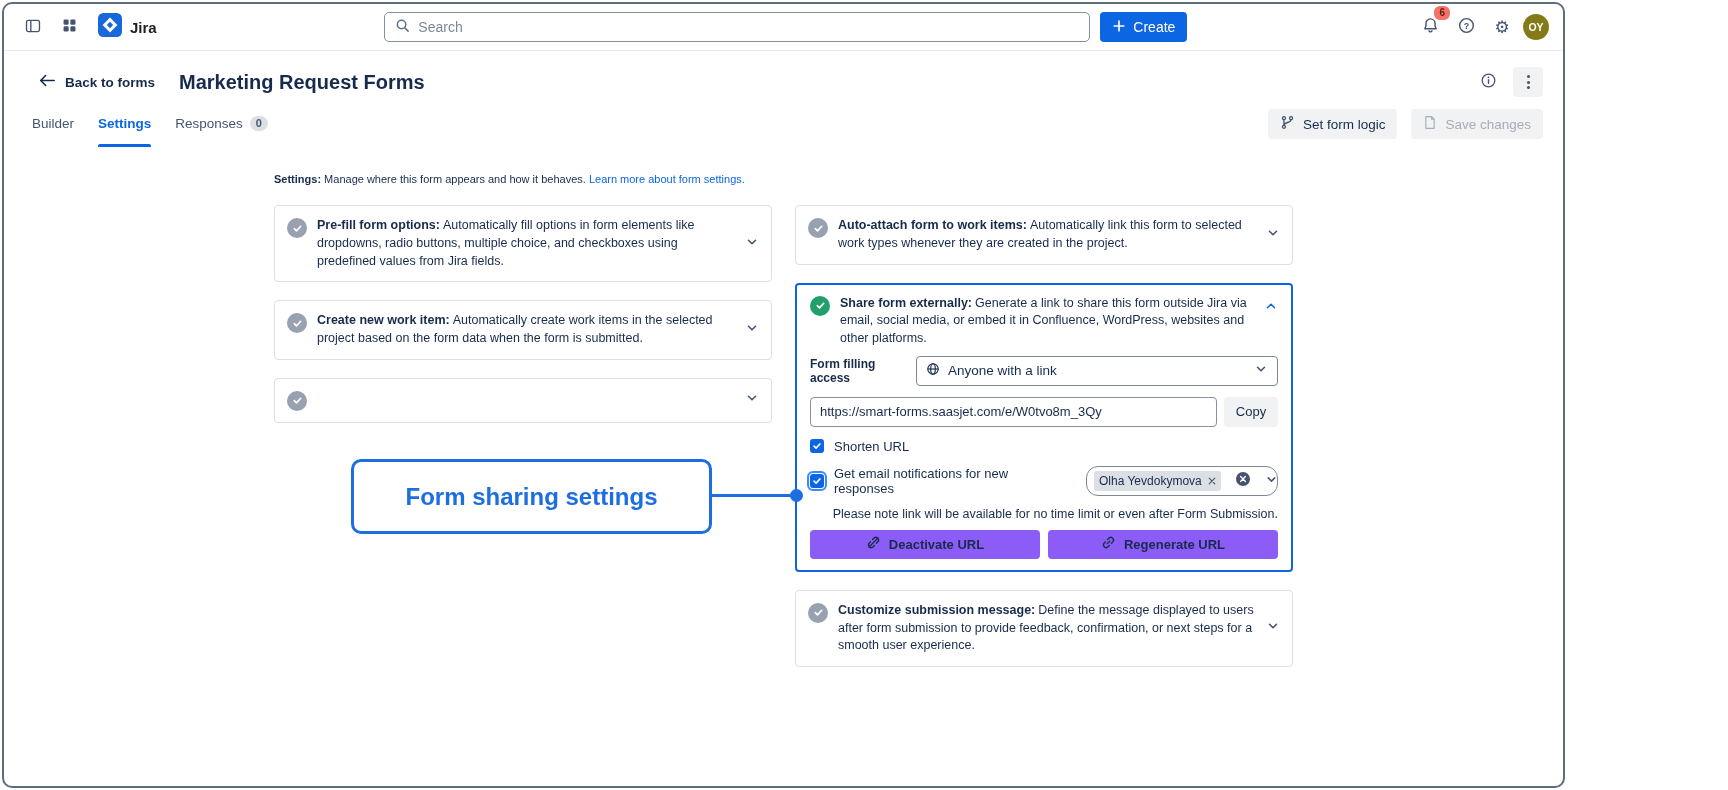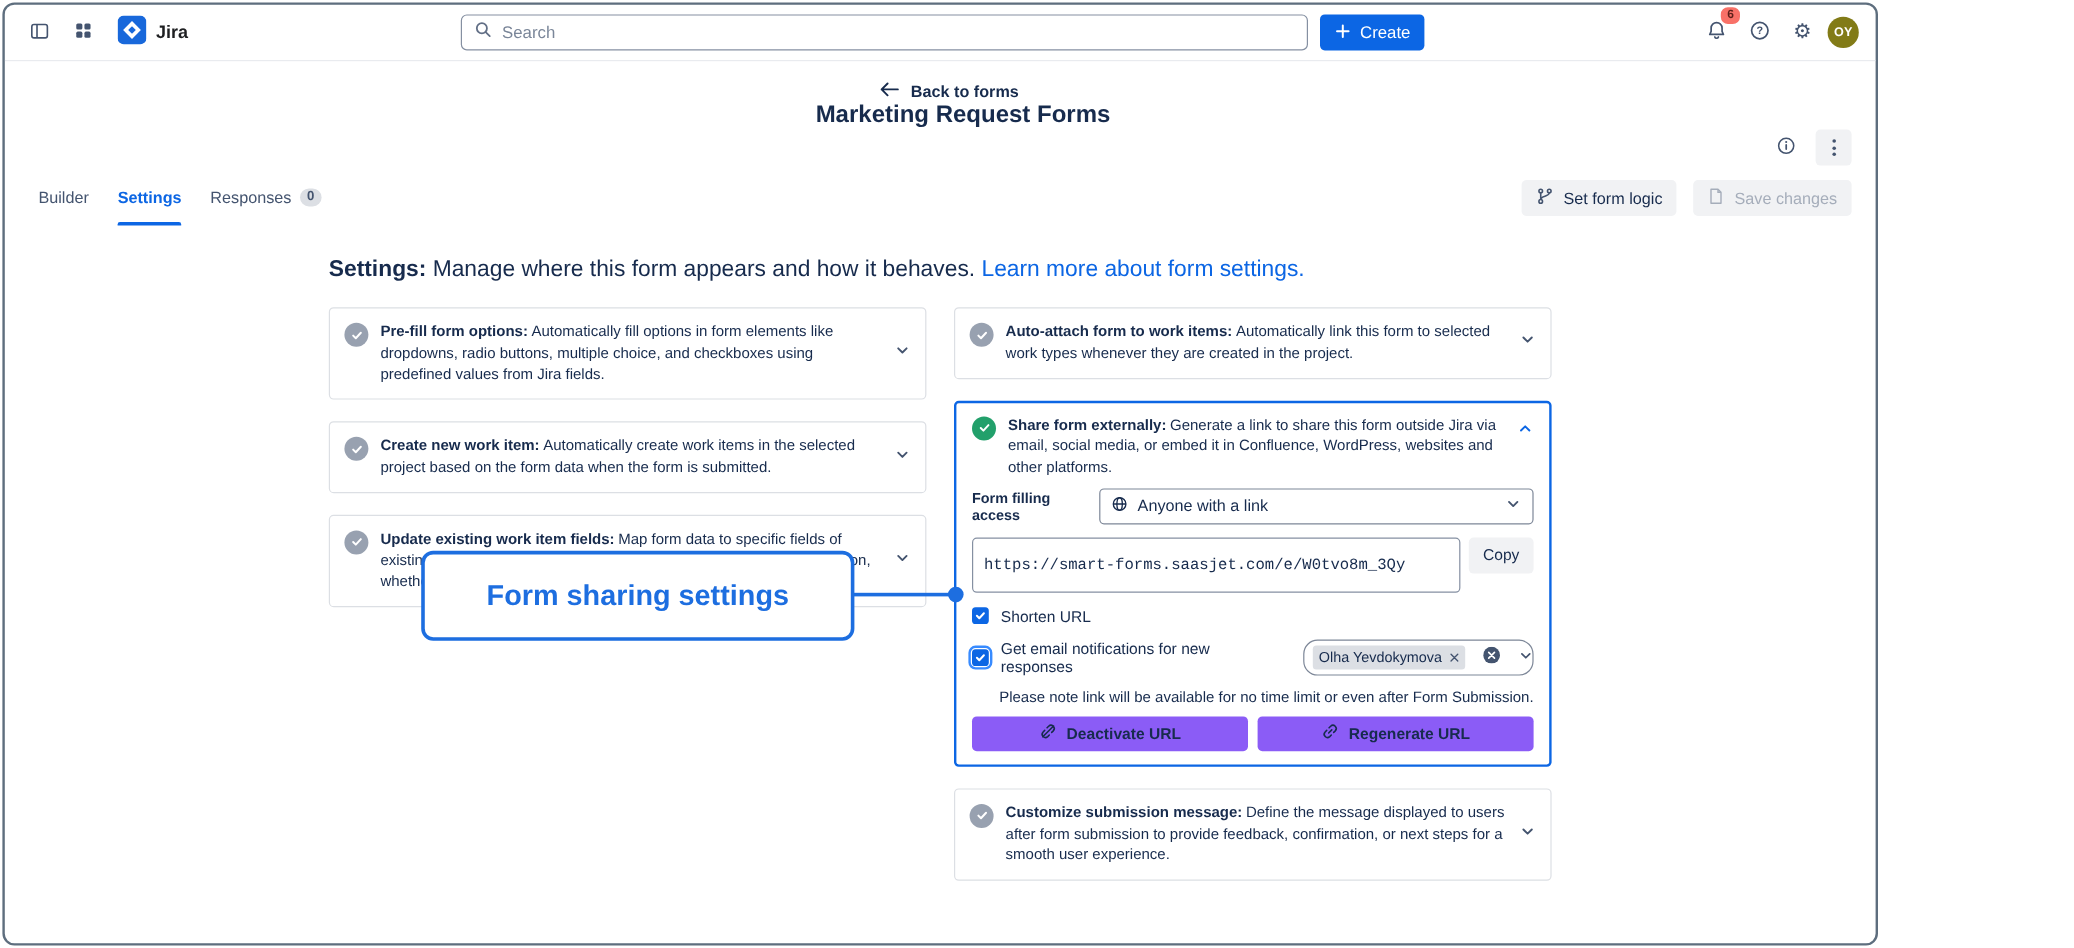--- a/index.html
+++ b/index.html
@@ -62,21 +62,21 @@
     border-radius: 8px; padding: 2px 5px; border: 2px solid #fff;
   }
   .gear-glyph { font-family: "DejaVu Sans", sans-serif; font-size: 17px; color: #44546F; line-height: 1; }
   .avatar {
     width: 26px; height: 26px; border-radius: 50%;
     background: #827B17; color: #fff; font-size: 10.5px; font-weight: 700;
     display: flex; align-items: center; justify-content: center; cursor: pointer;
   }
 
   
-  .page-header { display: flex; align-items: center; padding: 16px 20px 0 34px; flex-direction: column; }
+  .page-header { display: flex; align-items: center; padding: 16px 20px 0 34px; }
   .back-link {
     display: flex; align-items: center; gap: 9px;
     font-size: 13.5px; font-weight: 600; color: #172B4D; cursor: pointer;
     text-decoration: none;
   }
   .page-title { font-size: 20px; font-weight: 700; margin-left: 24px; color: #172B4D; }
   .header-actions { margin-left: auto; display: flex; align-items: center; gap: 10px; }
   .more-btn {
     width: 30px; height: 30px; background: #F1F2F4; border: none; border-radius: 4px;
     display: flex; align-items: center; justify-content: center; cursor: pointer;
@@ -104,21 +104,21 @@
   .btn-subtle {
     height: 30px; background: #F1F2F4; border: none; border-radius: 4px;
     font-size: 13.5px; font-weight: 500; color: #172B4D;
     display: flex; align-items: center; gap: 8px; padding: 0 12px;
     font-family: "Liberation Sans", sans-serif; cursor: pointer;
   }
   .btn-subtle.disabled { color: #A5ADBA; cursor: default; }
 
   
   .content { width: 1019px; margin: 26px auto 0; }
-  .intro { font-size: 19px; margin-bottom: 20px; }
+  .intro { font-size: 11px; margin-bottom: 20px; }
   .intro b { font-weight: 700; }
   .intro .link { color: #0C66E4; cursor: pointer; }
 
   .grid { display: flex; gap: 23px; }
   .col { width: 498px; display: flex; flex-direction: column; gap: 18px; }
 
   .card {
     border: 1px solid #DCDFE4; border-radius: 4px; background: #fff;
     padding: 11px 12px; display: flex; gap: 10px; align-items: flex-start;
   }
@@ -140,23 +140,23 @@
   .access-label { font-size: 12px; font-weight: 700; width: 98px; flex: none; }
   .select-access {
     flex: 1; height: 30px; border: 1px solid #7D8798; border-radius: 4px;
     display: flex; align-items: center; gap: 8px; padding: 0 9px;
     font-size: 13.5px; font-weight: 500; cursor: pointer; background: #fff;
   }
   .select-access .chev { align-self: center; }
 
   .row-url { display: flex; gap: 7px; margin-top: 11px; }
   .url-input {
-    flex: 1; height: 46px; border: 1px solid #8590A2; border-radius: 4px;
+    flex: 1; height: 30px; border: 1px solid #8590A2; border-radius: 4px;
     padding: 0 9px; font-size: 13px; color: #172B4D;
-    font-family: Liberation Mono, monospace; outline: none;
+    font-family: Liberation Sans, sans-serif; outline: none;
   }
   .copy-btn {
     width: 54px; height: 30px; background: #F1F2F4; border: none; border-radius: 4px;
     font-size: 13px; font-weight: 500; color: #172B4D;
     font-family: "Liberation Sans", sans-serif; cursor: pointer;
   }
 
   .row-check { display: flex; align-items: center; gap: 10px; margin-top: 12px; font-size: 13px; }
   .checkbox {
     width: 14px; height: 14px; background: #0C66E4; border-radius: 3px;
@@ -380,21 +380,20 @@
               </svg>
           </span>
         </div>
 
         <div class="card">
           <span class="check-circle">
             <svg width="11" height="11" viewBox="0 0 12 12">
                 <path d="M2.5 6.2l2.4 2.4 4.6-5" stroke="#fff" stroke-width="1.8" fill="none" stroke-linecap="round" stroke-linejoin="round"></path>
               </svg>
           </span>
-          <span class="card-text"><b>Update existing work item fields:</b><span>Map form data to specific fields of existing work items and update them automatically upon form submission, whether the form was added manually or automatically.</span></span>
           <span class="chev">
             <svg width="14" height="14" viewBox="0 0 16 16">
                 <path d="M4 6l4 4 4-4" fill="none" stroke="currentColor" stroke-width="1.8" stroke-linecap="round" stroke-linejoin="round"></path>
               </svg>
           </span>
         </div>
       </div>
 
       <div class="col">
 

